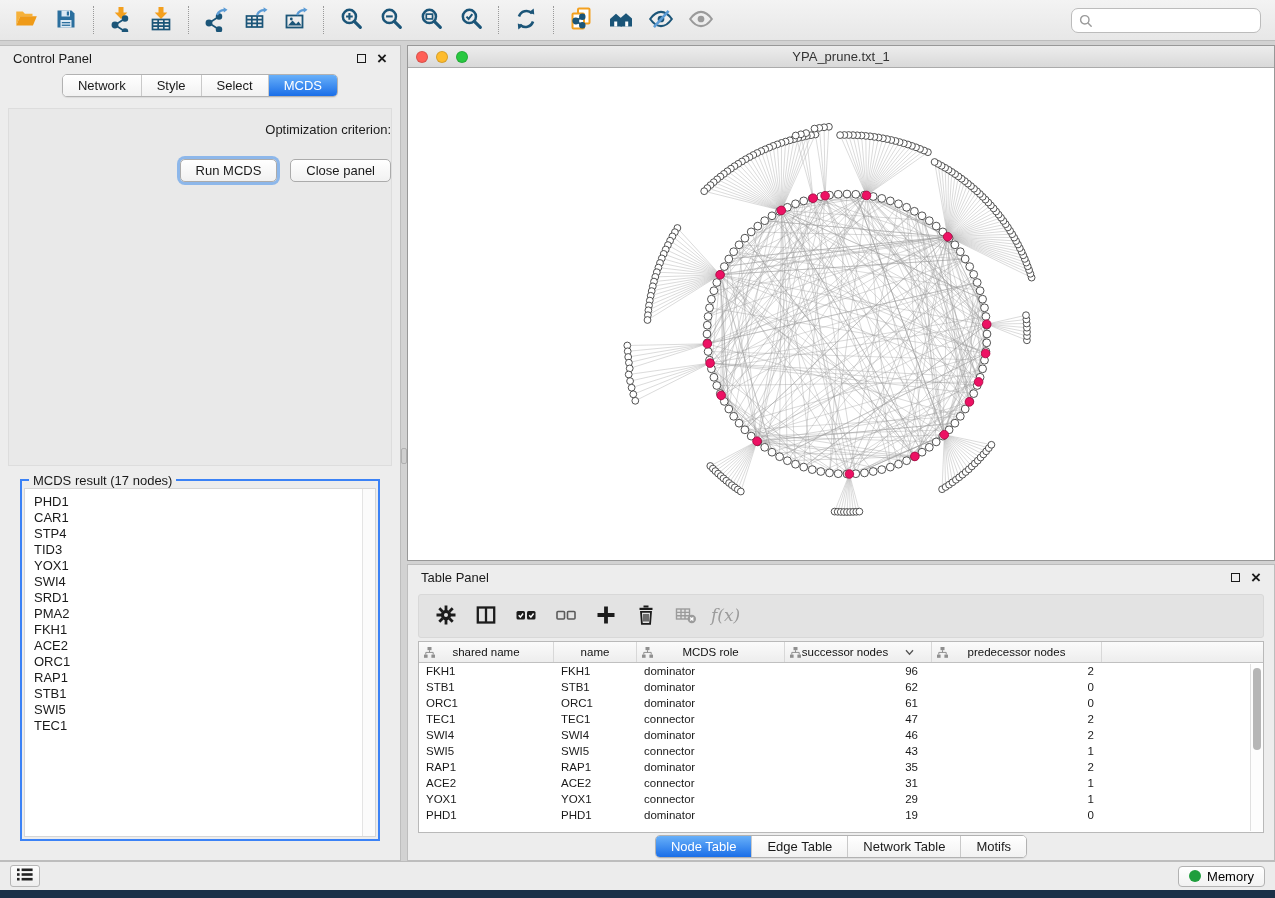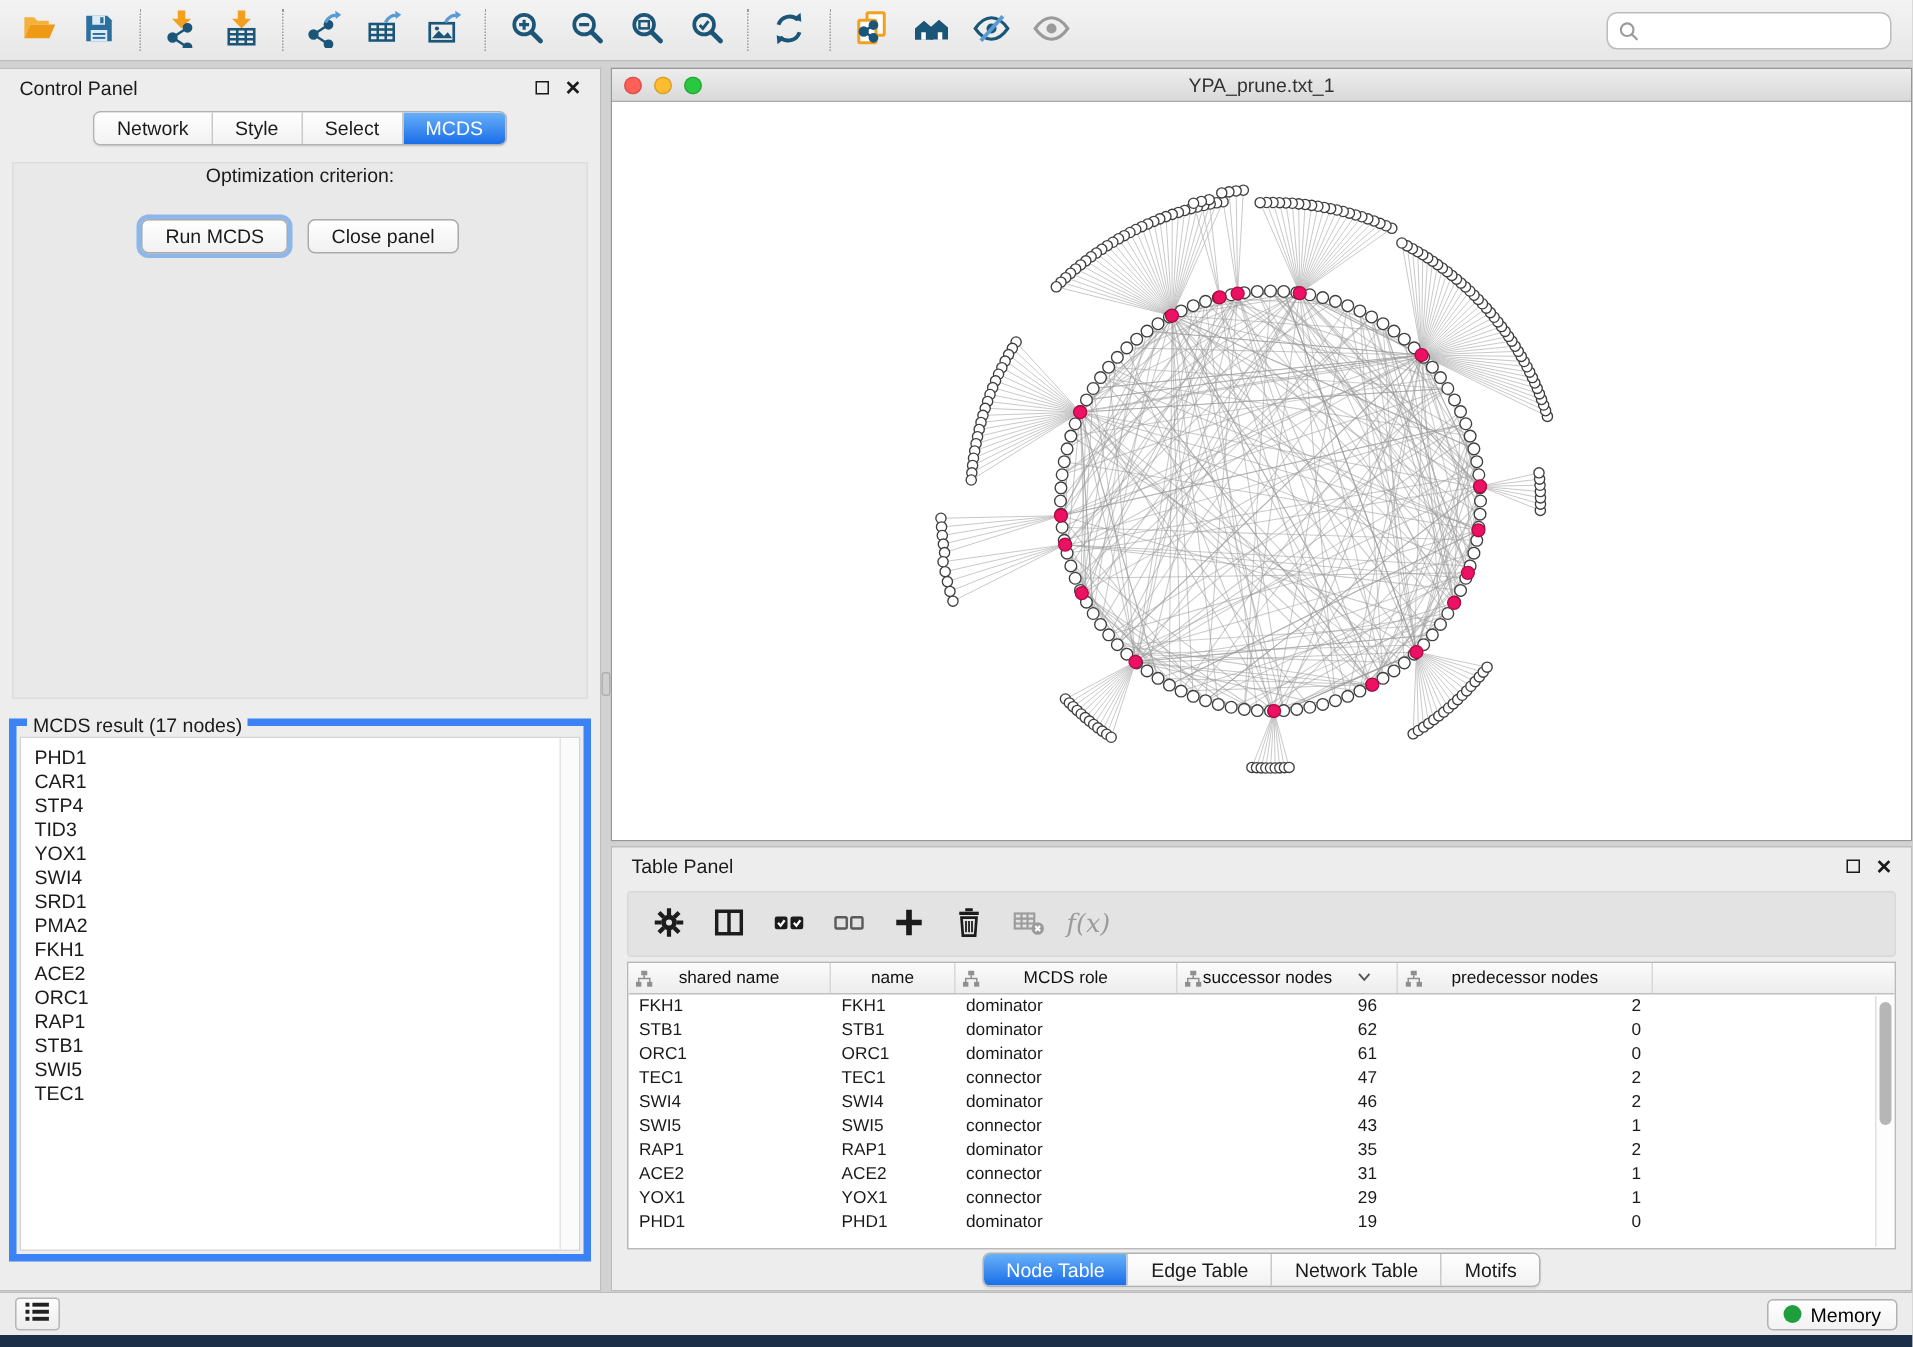--- a/index.html
+++ b/index.html
@@ -32,32 +32,32 @@
 
   .seg-bar { display:flex; justify-content:center; padding:3px 0 7px; flex-shrink:0; }
   .seg { display:flex; border:1px solid #b2b2b2; border-radius:5px; overflow:hidden; background:#fff;
          box-shadow:0 1px 1px rgba(0,0,0,.08); }
   .seg-item { padding:3px 15px; font-size:13px; background:linear-gradient(#ffffff,#f2f2f2);
               border-left:1px solid #c9c9c9; color:#1a1a1a; white-space:nowrap; }
   .seg-item:first-child { border-left:none; }
   .seg-item.active { background:linear-gradient(#68b0f9,#1a6ee8); color:#fff; }
 
   .cp-box { margin:4px 8px 0; background:#e9e9e9; border:1px solid #dddddd; height:358px; flex-shrink:0;
-            display:flex; flex-direction:column; align-items:center; }
+            display:flex; flex-direction:column; align-items:flex-end; padding-top:13px; }
   .opt-label { font-size:13px; margin-bottom:9px; }
   .select { width:313px; height:25px; background:#fff; border:1px solid #b3b3b3; border-radius:5px;
             position:relative; display:flex; align-items:center; padding-left:11px; font-size:13px; }
   .stepper { position:absolute; right:1px; top:1px; bottom:1px; width:19px; border-radius:4px;
              background:linear-gradient(#6cacf8,#2a77e8); display:flex; align-items:center; justify-content:center; }
   .btn-row { margin-top:13px; display:flex; gap:13px; }
   .mac-btn { font-size:13px; padding:3px 15px; background:linear-gradient(#ffffff,#f1f1f1);
              border:1px solid #ababab; border-radius:5px; color:#1a1a1a; font-family:"Liberation Sans",sans-serif; }
   .mac-btn.focus { box-shadow:0 0 0 3px rgba(110,166,233,.75); }
 
-  .groupbox { margin:13px 6px 19px; position:relative; border:5px solid #3b82f6; flex:1;
+  .groupbox { margin:13px 20px 19px; position:relative; border:2px solid #3b82f6; flex:1;
               padding:7px 2px 2px; min-height:0; }
   .groupbox-label { position:absolute; top:-8px; left:7px; background:#ededed; padding:0 4px; font-size:13px; }
   .result-list { background:#fff; border:1px solid #d6d6d6; width:100%; height:100%; position:relative;
                  font-size:13px; padding:5px 14px 0 9px; overflow:hidden; }
   .result-item { line-height:16px; }
   .list-sb { position:absolute; right:0; top:0; bottom:0; width:13px; background:#fbfbfb; border-left:1px solid #e4e4e4; }
 
   
   .vsplit { width:6px; background:#d2d2d2; position:relative; flex-shrink:0; }
   .vsplit .grab { position:absolute; top:403px; left:0; width:6px; height:16px; background:#cfcfcf;

